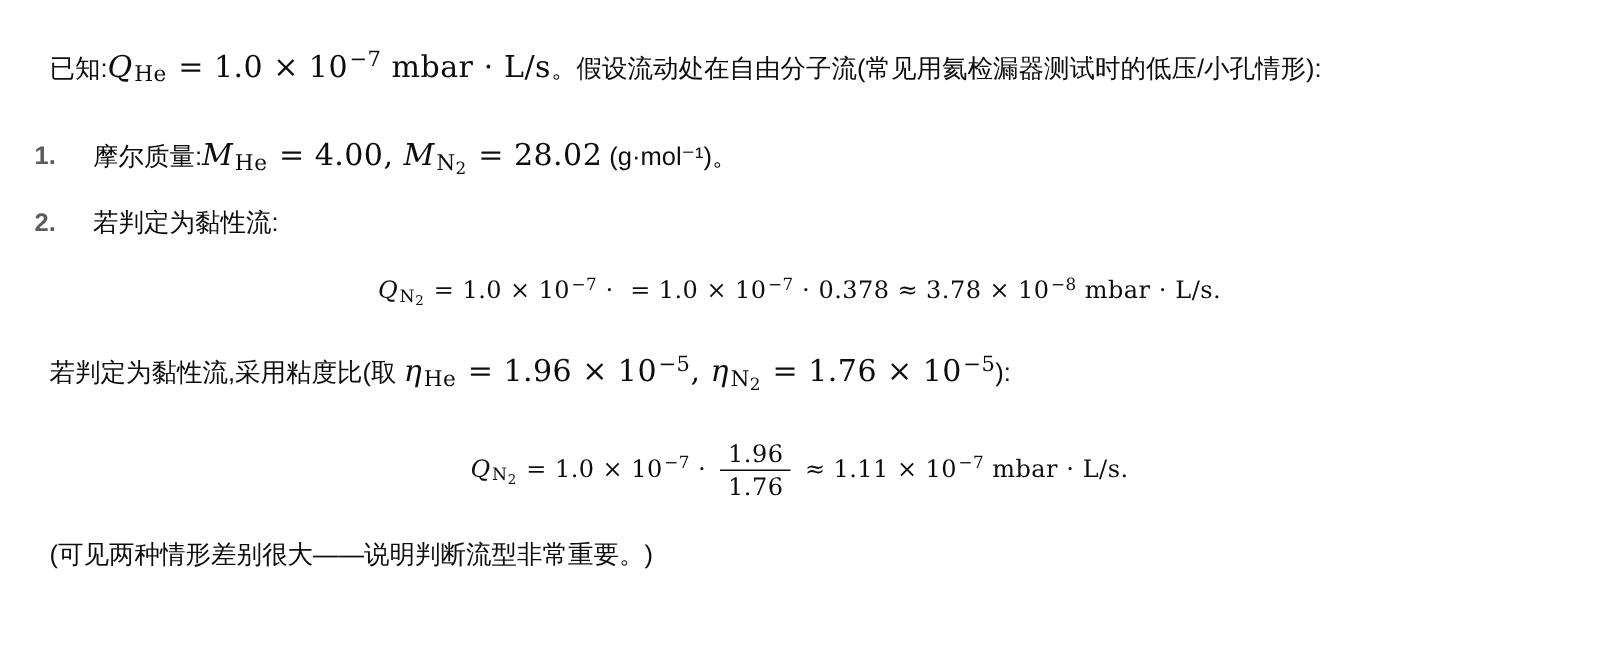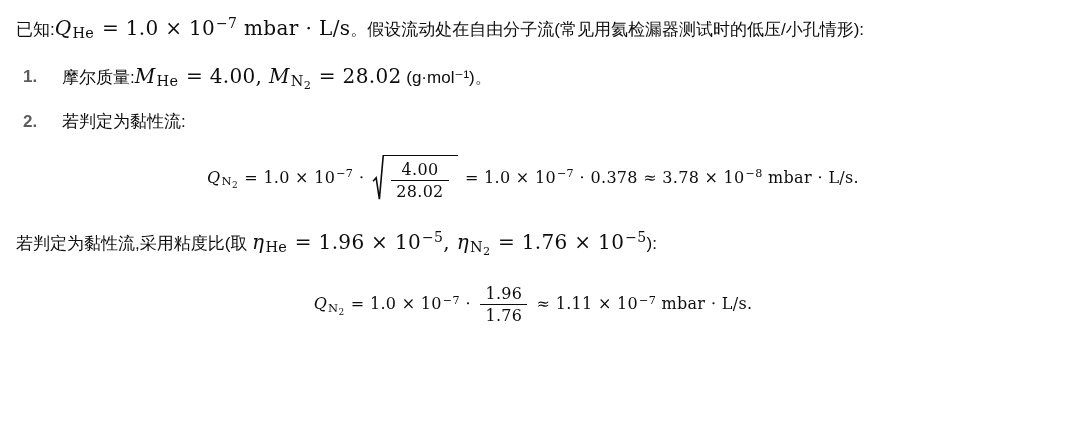--- a/index.html
+++ b/index.html
@@ -5,21 +5,21 @@
   * { margin: 0; padding: 0; box-sizing: border-box; }
   html, body { width: 1080px; height: 434px; overflow: hidden; }
   body {
     background: var(--background, #ffffff);
     color: var(--text, #0d0d0d);
     font-family: "Liberation Sans", "DejaVu Sans", sans-serif;
     font-size: 17px;
   }
   .page { padding: 5px 30px 0 16px; }
 
-  p.text-line { line-height: 37px; margin: 0; }
+  p.text-line { line-height: 37px; margin: 17px; }
   .viscous-line { margin-top: 2px; }
 
   ol.num-list { list-style: none; margin-top: 7px; }
   ol.num-list li { display: flex; line-height: 35px; }
   .li-marker {
     color: var(--marker, #5c5c5c);
     font-weight: 700;
     width: 30px;
     flex: 0 0 30px;
     text-align: left;
@@ -80,22 +80,21 @@
     <li>
       <span class="li-marker">1.</span>
       <span class="li-body"><span>摩尔质量:</span><span class="math math-inline"><span class="mi">M</span><span class="msub">He</span><span class="mtxt"> = 4.00, </span><span class="mi">M</span><span class="msub">N<span class="ms2">2</span></span><span class="mtxt"> = 28.02</span></span><span> (g·mol⁻¹)。</span></span>
     </li>
     <li>
       <span class="li-marker">2.</span>
       <span class="li-body"><span>若判定为黏性流:</span></span>
     </li>
   </ol>
 
-  <div class="math equation"><span class="mi">Q</span><span class="msub">N<span class="ms2">2</span></span><span class="mtxt"> = 1.0 × 10</span><span class="msup">−7</span><span class="mtxt"> ⋅ </span><span class="msqrt"><svg class="rad" viewBox="0 0 24 60" preserveAspectRatio="none">
-          <path d="M2 34 L8 29.5 L14.2 57 L21.6 1 L24 1" fill="none" stroke="currentColor" stroke-width="1.6" vector-effect="non-scaling-stroke" stroke-linejoin="miter"></path>
-        </svg><span class="radicand"><span class="mfrac"><span class="num">4.00</span><span class="den">28.02</span></span></span></span><span class="mtxt"> = 1.0 × 10</span><span class="msup">−7</span><span class="mtxt"> ⋅ 0.378 ≈ 3.78 × 10</span><span class="msup">−8</span><span class="mtxt"> mbar ⋅ L/s.</span></div>
+  <div class="math equation"><span class="mi">Q</span><span class="msub">N<span class="ms2">2</span></span><span class="mtxt"> = 1.0 × 10</span><span class="msup">−7</span><span class="mtxt"> ⋅ </span><span class="mtxt"> = 1.0 × 10</span><span class="msup">−7</span><span class="mtxt"> ⋅ 0.378 ≈ 3.78 × 10</span><span class="msup">−8</span><span class="mtxt"> mbar ⋅ L/s.</span></div>
 
   <p class="text-line viscous-line"><span>若判定为黏性流,采用粘度比(取 </span><span class="math math-inline"><span class="mi">η</span><span class="msub">He</span><span class="mtxt"> = 1.96 × 10</span><span class="msup">−5</span><span class="mtxt">, </span><span class="mi">η</span><span class="msub">N<span class="ms2">2</span></span><span class="mtxt"> = 1.76 × 10</span><span class="msup">−5</span></span><span>):</span></p>
 
   <div class="math equation equation-viscous"><span class="mi">Q</span><span class="msub">N<span class="ms2">2</span></span><span class="mtxt"> = 1.0 × 10</span><span class="msup">−7</span><span class="mtxt"> ⋅ </span><span class="mfrac"><span class="num">1.96</span><span class="den">1.76</span></span><span class="mtxt"> ≈ 1.11 × 10</span><span class="msup">−7</span><span class="mtxt"> mbar ⋅ L/s.</span></div>
 
+  <p class="text-line note-line">(可见两种情形差别很大——说明判断流型非常重要。)</p>
 
 </div>
 
 </body></html>

